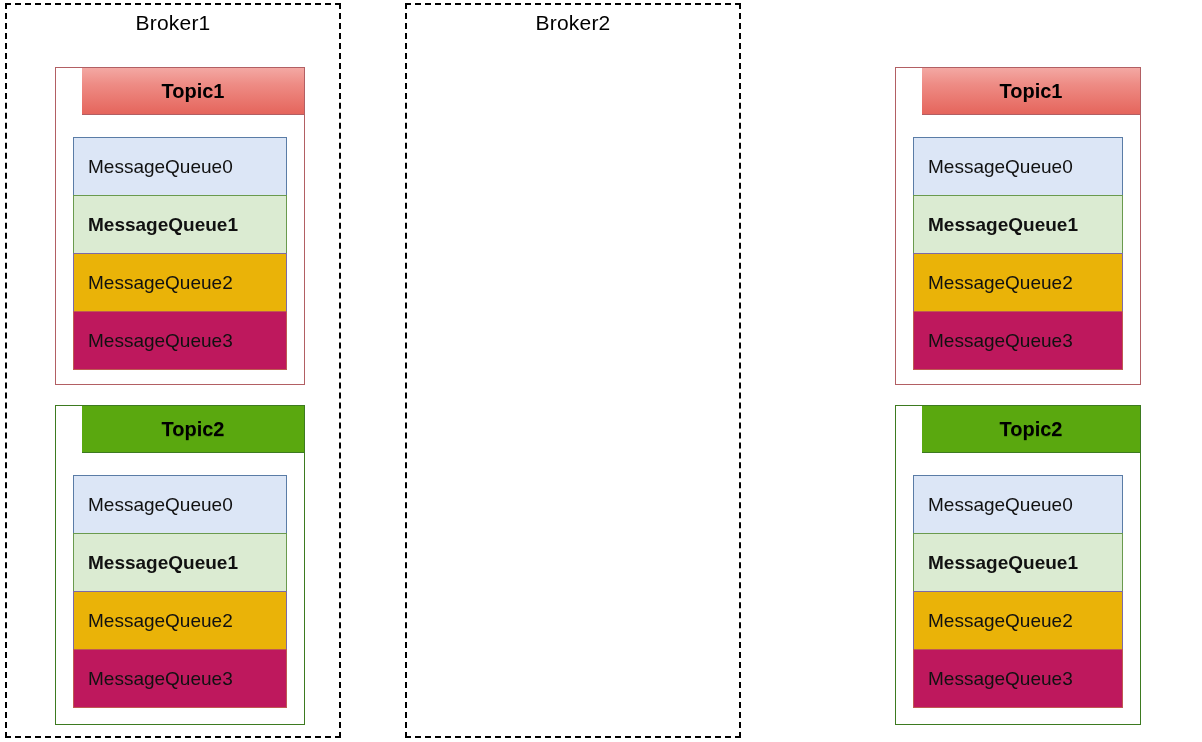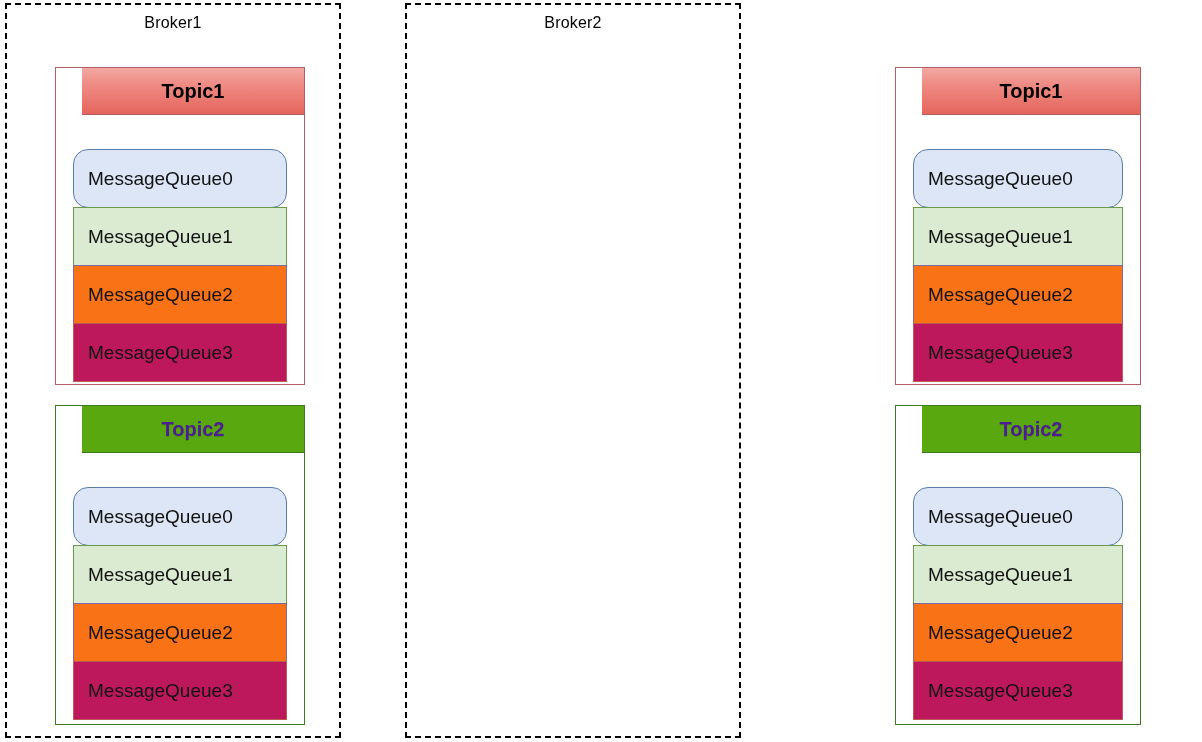--- a/index.html
+++ b/index.html
@@ -32,21 +32,21 @@
   .broker-1 { left: 5px;   width: 336px; }
   .broker-2 { left: 405px; width: 336px; }
   .broker-3 { left: 862px; width: 336px; }
 
   .broker-title {
     position: absolute;
     top: 5px;
     left: 0;
     right: 0;
     text-align: center;
-    font-size: 16px;
+    font-size: 21px;
     color: #000000;
     font-weight: 400;
     letter-spacing: 0.2px;
     line-height: 26px;
   }
 
   
   .topic {
     position: absolute;
     box-sizing: border-box;
@@ -80,21 +80,21 @@
     font-size: 20px;
     font-weight: bold;
   }
   .topic-header-red {
     background: linear-gradient(to bottom, #f3a8a3 0%, #ee8c85 35%, #e5655c 100%);
     color: #000000;
     border-bottom: 1.5px solid #b25f63;
   }
   .topic-header-green {
     background: #5aa80f;
-    color: #4c1d95;
+    color: #000000;
     border-bottom: 1.5px solid #3d7a20;
     text-shadow: 0 1px 0 rgba(0,0,0,0.18);
   }
 
   
   .queue-stack {
     position: absolute;
     left: 0;
     right: 0;
     top: 47px;
@@ -107,32 +107,33 @@
     height: 59px;
     display: flex;
     align-items: center;
     padding-left: 14px;
     font-size: 19px;
     color: #111111;
     border-style: solid;
     border-width: 1px;
     margin-top: -1px;
   }
-  .queue:first-child { margin-top: 16px; border-radius: 15px; }
+  .queue:first-child { margin-top: 4px; }
 
   .queue-blue {
     background: #dce6f6;
     border-color: #5a7ca6;
   }
   .queue-green {
     background: #dbebd2;
     border-color: #6a9a4e;
+    font-weight: bold;
   }
   .queue-purple {
-    background: #f97316;
+    background: #eab308;
     border-color: #7c6aa8;
   }
   .queue-pink {
     background: #be185d;
     border-color: #bf5a52;
   }
 </style>
 </head>
 <body>
 

